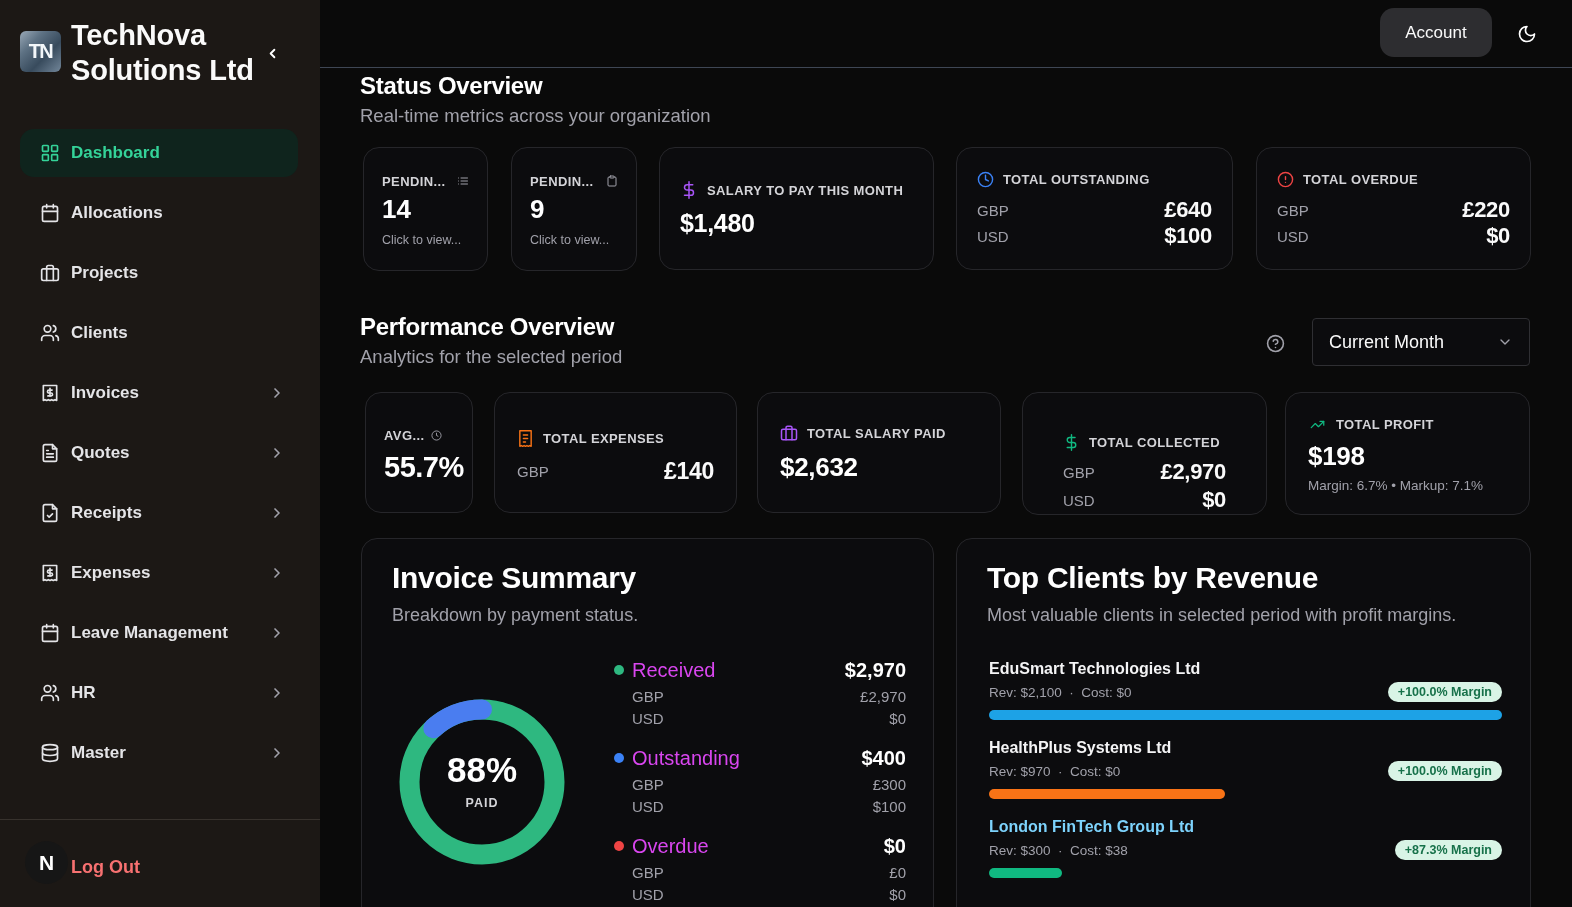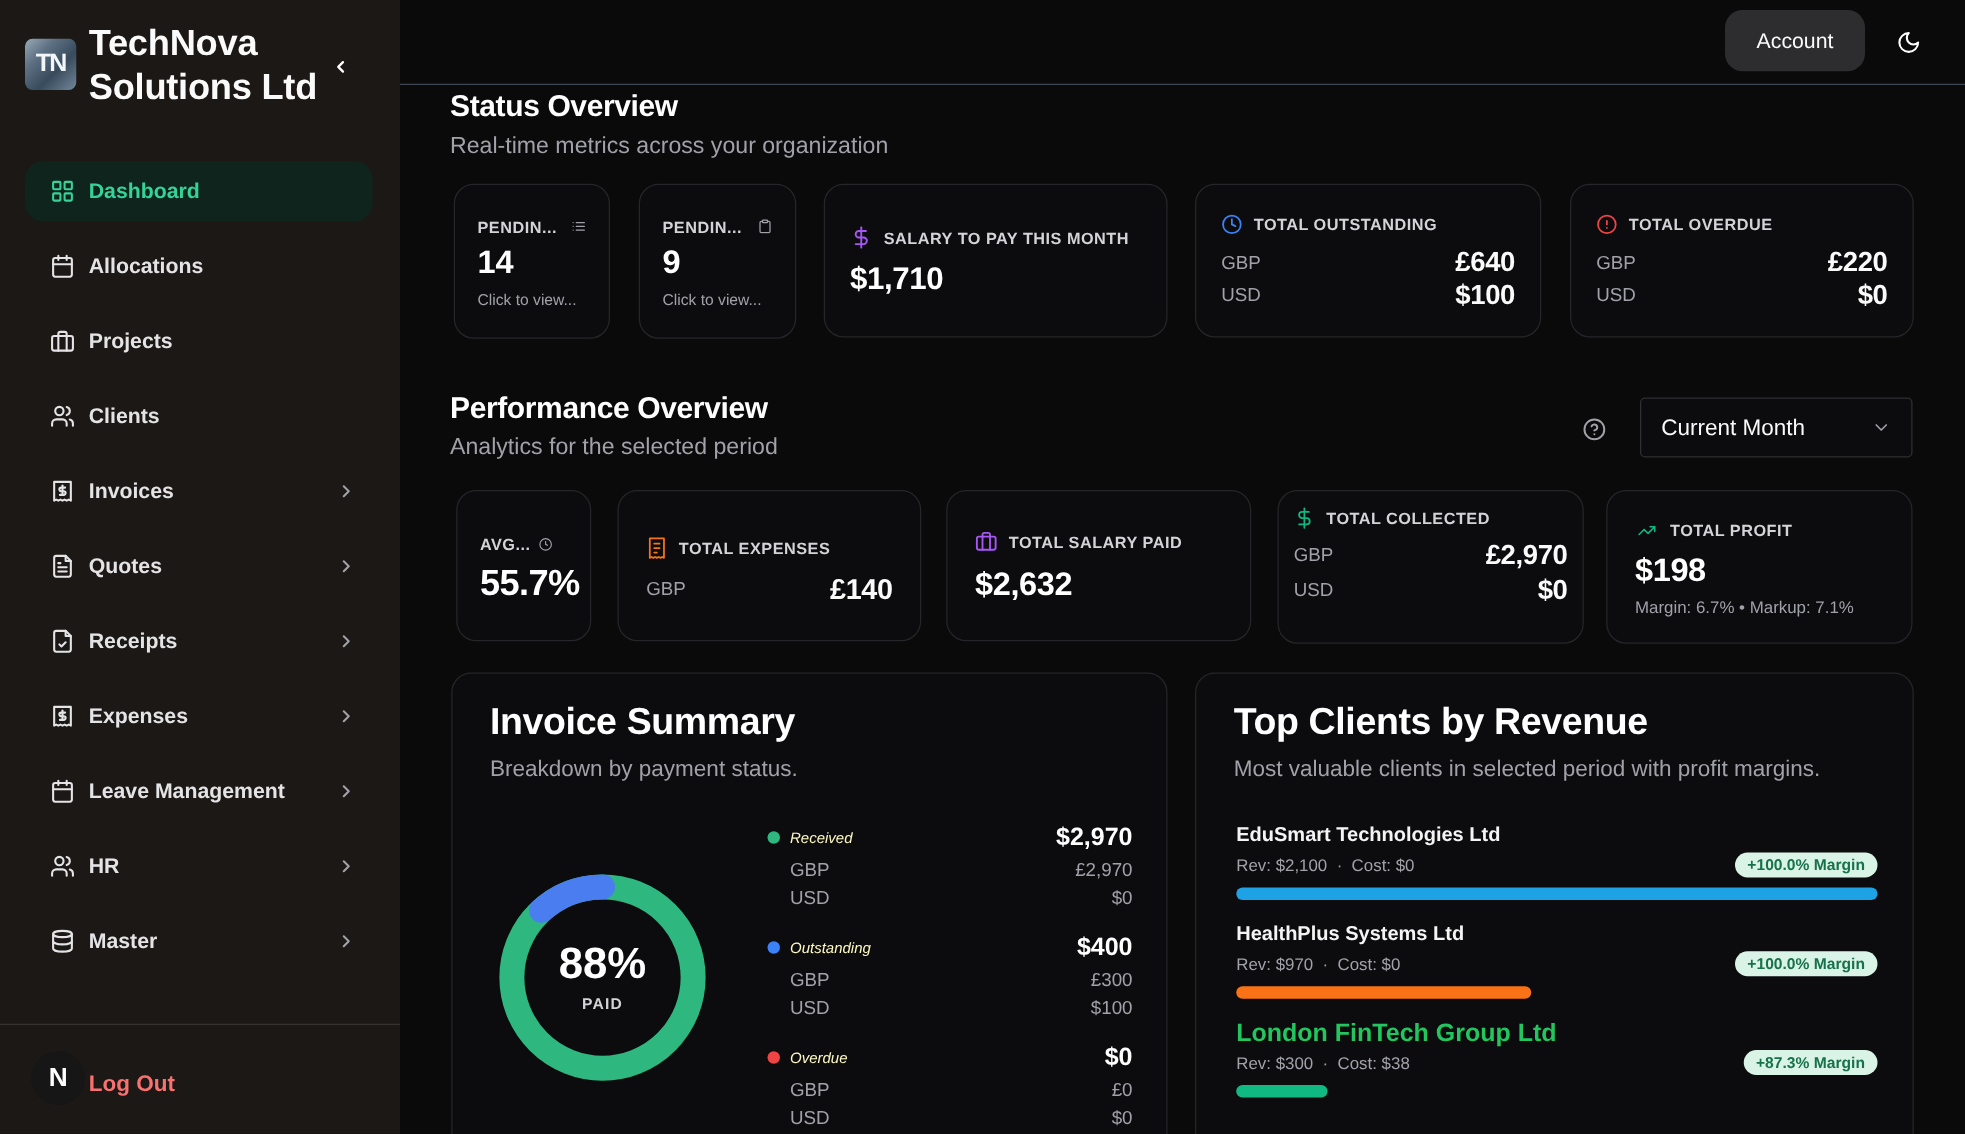--- a/index.html
+++ b/index.html
@@ -38,21 +38,21 @@
 .ccur { font-size:15px; color:#a1a1aa; }
 .cval { font-size:22px; font-weight:bold; color:#fafafa; letter-spacing:-0.3px; }
 .bigcard { position:absolute; background:#0c0c0e; border:1px solid #26262a; border-radius:16px; padding:20px 30px; }
 .bigtitle { font-size:30px; font-weight:bold; letter-spacing:-0.3px; line-height:38px; }
 .bigsub { font-size:18px; color:#a1a1aa; margin-top:8px; }
 .badge { display:flex; align-items:center; background:#d9f4e6; color:#17714a; font-size:12.5px; font-weight:bold;
   padding:0 10px; border-radius:10px; height:20px; }
 .bar { height:10px; border-radius:5px; }
 .lrow { display:flex; align-items:center; height:24px; }
 .ldot { width:10px; height:10px; border-radius:50%; margin-right:8px; }
-.llab { font-size:12px; color:#fef9c3;font-style:italic; }
+.llab { font-size:20px; color:#d946ef; }
 .lval { margin-left:auto; font-size:20px; font-weight:bold; }
 .srow { display:flex; padding-left:18px; font-size:15px; color:#a1a1aa; height:18px; align-items:center; }
 .srow span:last-child { margin-left:auto; }
 svg { display:block; }
 </style>
 </head>
 <body>
 
 <aside class="sb">
   <div class="logo">TN</div>
@@ -179,21 +179,21 @@
       <div style="font-size:12.5px;color:#a1a1aa;margin-top:9px;white-space:nowrap;">Click to view...</div>
     </div>
     <div class="card" style="left:299px;top:79px;width:275px;height:123px;padding:20px;">
       <div class="klabel" style="margin-top:13px;">
           <svg width="18" height="18" viewBox="0 0 24 24" fill="none" stroke="#a855f7" stroke-width="2" stroke-linecap="round" stroke-linejoin="round">
             <path d="M12 1v22"></path>
             <path d="M17 5H9.5a3.5 3.5 0 0 0 0 7h5a3.5 3.5 0 0 1 0 7H6"></path>
           </svg>
         <span>SALARY TO PAY THIS MONTH</span>
         </div>
-      <div style="font-size:25px;font-weight:bold;margin-top:9px;line-height:30px;letter-spacing:-0.3px;">$1,710</div>
+      <div style="font-size:25px;font-weight:bold;margin-top:9px;line-height:30px;letter-spacing:-0.3px;">$1,480</div>
     </div>
     <div class="card" style="left:596px;top:79px;width:277px;height:123px;padding:22px 20px;">
       <div class="klabel">
           <svg width="17" height="17" viewBox="0 0 24 24" fill="none" stroke="#3b82f6" stroke-width="2" stroke-linecap="round" stroke-linejoin="round">
             <circle cx="12" cy="12" r="10"></circle>
             <path d="M12 6v6l4 2"></path>
           </svg>
         <span>TOTAL OUTSTANDING</span>
         </div>
       <div class="crow" style="margin-top:9px;">
@@ -265,21 +265,21 @@
     <div class="card" style="left:397px;top:324px;width:244px;height:121px;padding:31px 22px;">
       <div class="klabel">
           <svg width="18" height="18" viewBox="0 0 24 24" fill="none" stroke="#a855f7" stroke-width="2" stroke-linecap="round" stroke-linejoin="round">
             <rect x="2" y="7" width="20" height="14" rx="2"></rect>
             <path d="M16 21V5a2 2 0 0 0-2-2h-4a2 2 0 0 0-2 2v16"></path>
           </svg>
         <span>TOTAL SALARY PAID</span>
         </div>
       <div style="font-size:26px;font-weight:bold;margin-top:10px;line-height:30px;letter-spacing:-0.3px;">$2,632</div>
     </div>
-    <div class="card" style="left:662px;top:324px;width:245px;height:123px;padding:12px;">
+    <div class="card" style="left:662px;top:324px;width:245px;height:123px;padding:40px;">
       <div class="klabel">
           <svg width="17" height="19" viewBox="0 0 24 24" fill="none" stroke="#10b981" stroke-width="2" stroke-linecap="round" stroke-linejoin="round">
             <path d="M12 1v22"></path>
             <path d="M17 5H9.5a3.5 3.5 0 0 0 0 7h5a3.5 3.5 0 0 1 0 7H6"></path>
           </svg>
         <span>TOTAL COLLECTED</span>
         </div>
       <div class="crow" style="margin-top:8px;">
           <span class="ccur">GBP</span>
           <span class="cval">£2,970</span>
@@ -366,21 +366,21 @@
         </div>
         <div class="bar" style="margin-top:8px;width:513px;background:#1da2e6;"></div>
 
         <div style="font-size:16px;font-weight:bold;color:#f4f4f5;line-height:20px;margin-top:18px;">HealthPlus Systems Ltd</div>
         <div style="display:flex;align-items:center;margin-top:3px;height:20px;">
           <span style="font-size:13.5px;color:#a1a1aa;">Rev: $970&nbsp;&nbsp;·&nbsp;&nbsp;Cost: $0</span>
           <span class="badge" style="margin-left:auto;">+100.0% Margin</span>
         </div>
         <div class="bar" style="margin-top:8px;width:236px;background:#f97316;"></div>
 
-        <div style="font-size:20px;font-weight:bold;color:#22c55e;line-height:20px;margin-top:18px;">London FinTech Group Ltd</div>
+        <div style="font-size:16px;font-weight:bold;color:#7dd3fc;line-height:20px;margin-top:18px;">London FinTech Group Ltd</div>
         <div style="display:flex;align-items:center;margin-top:3px;height:20px;">
           <span style="font-size:13.5px;color:#a1a1aa;">Rev: $300&nbsp;&nbsp;·&nbsp;&nbsp;Cost: $38</span>
           <span class="badge" style="margin-left:auto;">+87.3% Margin</span>
         </div>
         <div class="bar" style="margin-top:8px;width:73px;background:#10b981;"></div>
       </div>
     </div>
   </div>
 </div>
 

